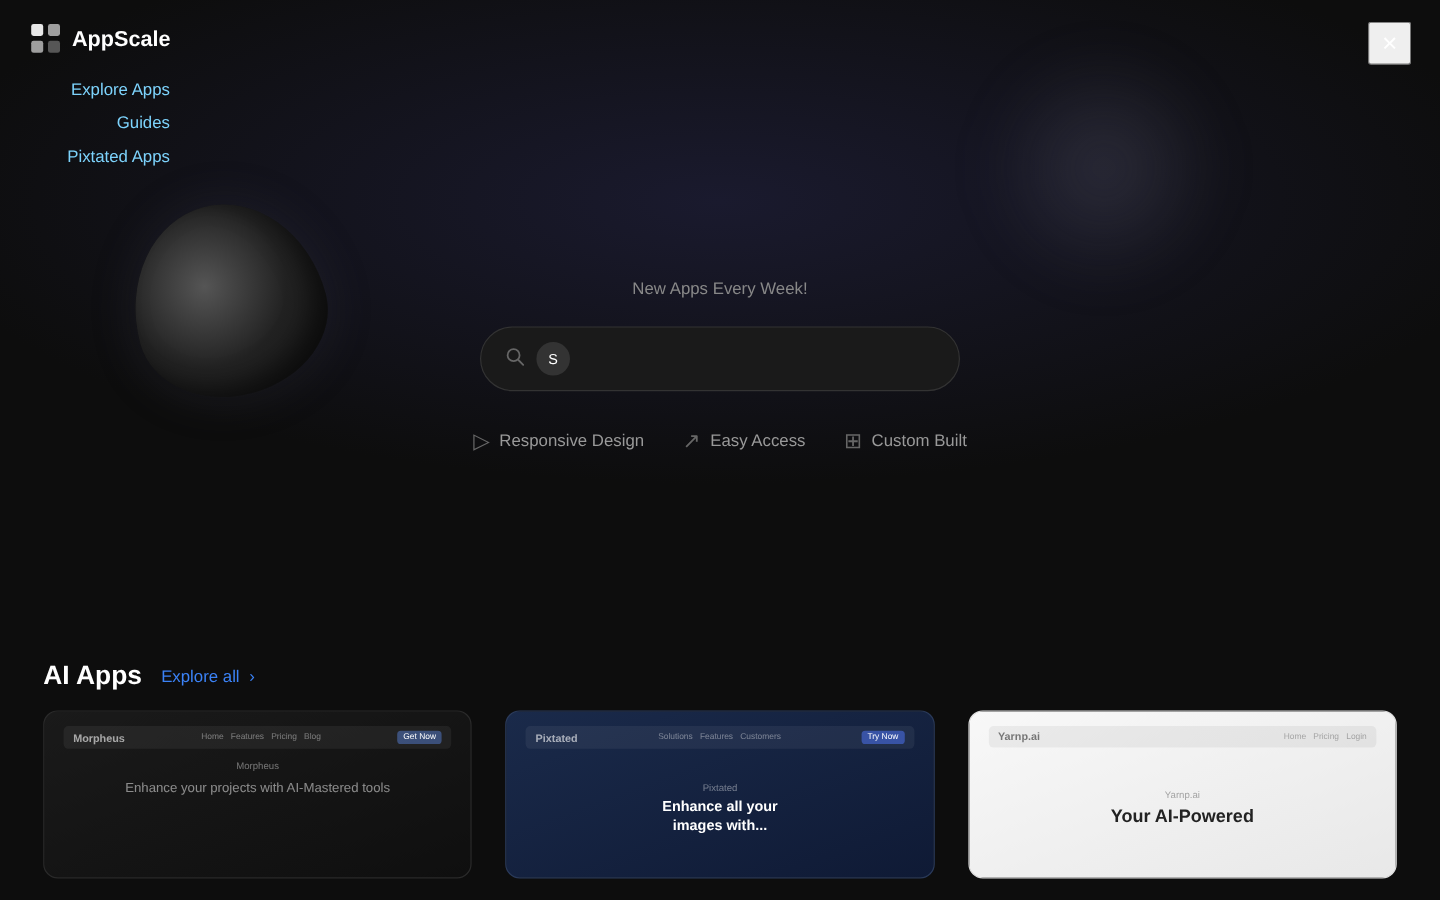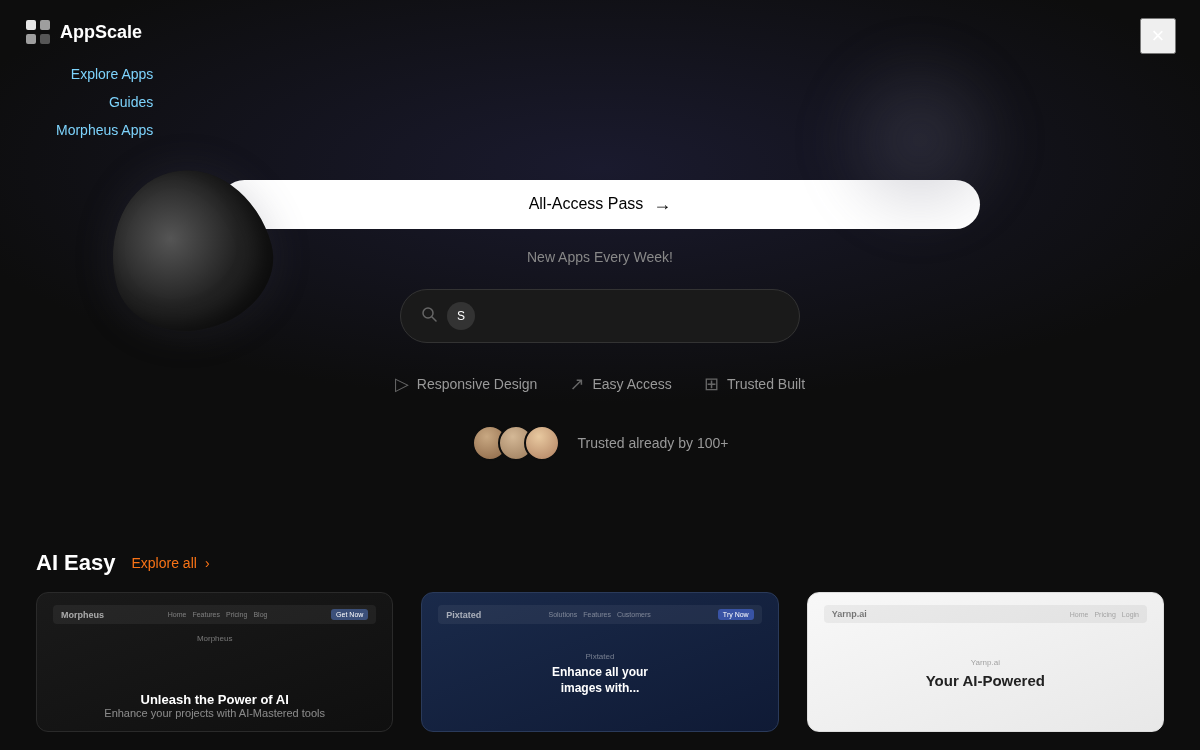--- a/index.html
+++ b/index.html
@@ -272,21 +272,21 @@
     }
 
     .section-title {
       font-size: 22px;
       font-weight: 700;
       color: #fff;
     }
 
     .explore-all {
       font-size: 14px;
-      color: #f97316;
+      color: #3b82f6;
       cursor: pointer;
       display: flex;
       align-items: center;
       gap: 8px;
     }
 
     
     .cards-row {
       display: flex;
       gap: 28px;
@@ -418,39 +418,35 @@
       <rect x="16" y="2" width="10" height="10" rx="2" fill="white" opacity="0.6"></rect>
       <rect x="2" y="16" width="10" height="10" rx="2" fill="white" opacity="0.6"></rect>
       <rect x="16" y="16" width="10" height="10" rx="2" fill="white" opacity="0.3"></rect>
     </svg>
     <span>AppScale</span>
   </div>
 
   <div class="nav-links">
     <a class="nav-link">Explore Apps</a>
     <a class="nav-link">Guides</a>
-    <a class="nav-link">Morpheus Apps</a>
+    <a class="nav-link">Pixtated Apps</a>
   </div>
 
   <button class="close-btn">×</button>
 </nav>
 
 <section class="hero">
   <div class="orb"></div>
 
   <div class="device-img">
     <div class="device-shape"></div>
   </div>
 
   <div style="display:flex; flex-direction:column; align-items:center; margin-top:80px;">
 
-    <button class="access-pass-btn">
-      <span>All-Access Pass</span>
-      <span class="arrow">→</span>
-    </button>
 
     <p class="new-apps-text">New Apps Every Week!</p>
 
     <div class="search-bar">
       <span class="search-icon-svg">
         <svg width="16" height="16" viewBox="0 0 16 16" fill="none">
           <circle cx="7" cy="7" r="5" stroke="#666" stroke-width="1.5"></circle>
           <line x1="11" y1="11" x2="15" y2="15" stroke="#666" stroke-width="1.5" stroke-linecap="round"></line>
         </svg>
       </span>
@@ -461,38 +457,30 @@
       <div class="feature-item">
         <span class="feature-icon">▷</span>
         <span>Responsive Design</span>
       </div>
       <div class="feature-item">
         <span class="feature-icon">↗</span>
         <span>Easy Access</span>
       </div>
       <div class="feature-item">
         <span class="feature-icon">⊞</span>
-        <span>Trusted Built</span>
+        <span>Custom Built</span>
       </div>
     </div>
 
-    <div class="trust-row">
-      <div class="avatar-stack">
-        <div class="avatar avatar-1"></div>
-        <div class="avatar avatar-2"></div>
-        <div class="avatar avatar-3"></div>
-      </div>
-      <span class="trust-text">Trusted already by 100+</span>
-    </div>
   </div>
 </section>
 
 <section class="bottom-section">
   <div class="section-header">
-    <h2 class="section-title">AI Easy</h2>
+    <h2 class="section-title">AI Apps</h2>
     <div class="explore-all">
       <span>Explore all</span>
       <span>›</span>
     </div>
   </div>
 
   <div class="cards-row">
 
     <div class="app-card card-1">
       <div class="card-inner">
@@ -502,21 +490,20 @@
             <span class="card-nav-link">Home</span>
             <span class="card-nav-link">Features</span>
             <span class="card-nav-link">Pricing</span>
             <span class="card-nav-link">Blog</span>
           </div>
           <span class="card-nav-btn">Get Now</span>
         </div>
         <div style="text-align:center; padding: 4px 0;">
           <div style="font-size:8px; color:rgba(255,255,255,0.4); margin-bottom:4px;">Morpheus</div>
         </div>
-        <div class="card-title">Unleash the Power of AI</div>
         <div class="card-subtitle">Enhance your projects with AI-Mastered tools</div>
       </div>
     </div>
 
     <div class="app-card card-2">
       <div class="card-inner">
         <div class="card-nav-bar">
           <span class="card-nav-logo">Pixtated</span>
           <div class="card-nav-links">
             <span class="card-nav-link">Solutions</span>

